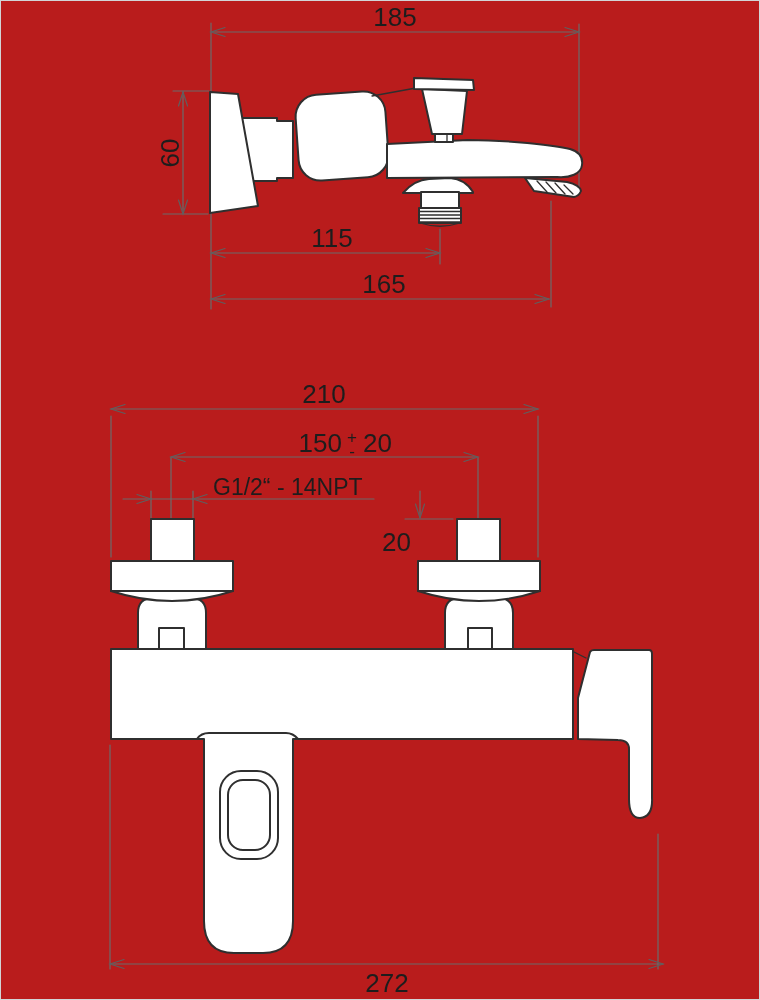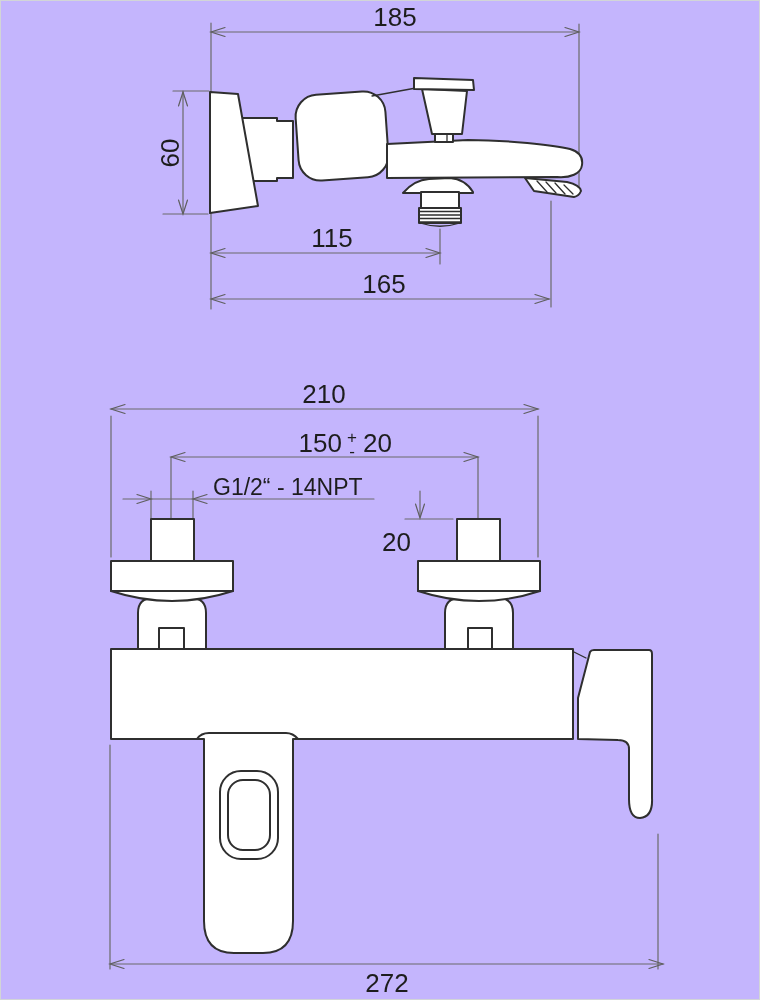--- a/index.html
+++ b/index.html
@@ -1,16 +1,16 @@
 <!DOCTYPE html>
 <html><head>
 <meta charset="utf-8">
 <style>
   html,body{margin:0;padding:0;background:#ffffff;}
-  .frame{position:relative;width:758px;height:998px;border:1px solid #d2d5d7;background:#c4b5fd;overflow:hidden;
+  .frame{position:relative;width:758px;height:998px;border:1px solid #d2d5d7;background:#b91c1c;overflow:hidden;
          font-family:"Liberation Sans", sans-serif;}
   svg{display:block;}
   .shape{fill:#ffffff;stroke:#2f2f2f;stroke-width:2;stroke-linejoin:round;stroke-linecap:round;}
   .shape-thin{fill:none;stroke:#2f2f2f;stroke-width:1.3;stroke-linejoin:round;stroke-linecap:round;}
   .dim{fill:none;stroke:#6b6b6b;stroke-width:1.2;stroke-linecap:round;}
   .arrow{fill:none;stroke:#5f5f5f;stroke-width:1.2;stroke-linejoin:miter;stroke-linecap:round;}
   .dimtext{fill:#1d1d1d;font-size:26px;}
   .dimtext-small{fill:#1d1d1d;font-size:17px;}
   .threadtext{fill:#1d1d1d;font-size:23px;}
 </style>

